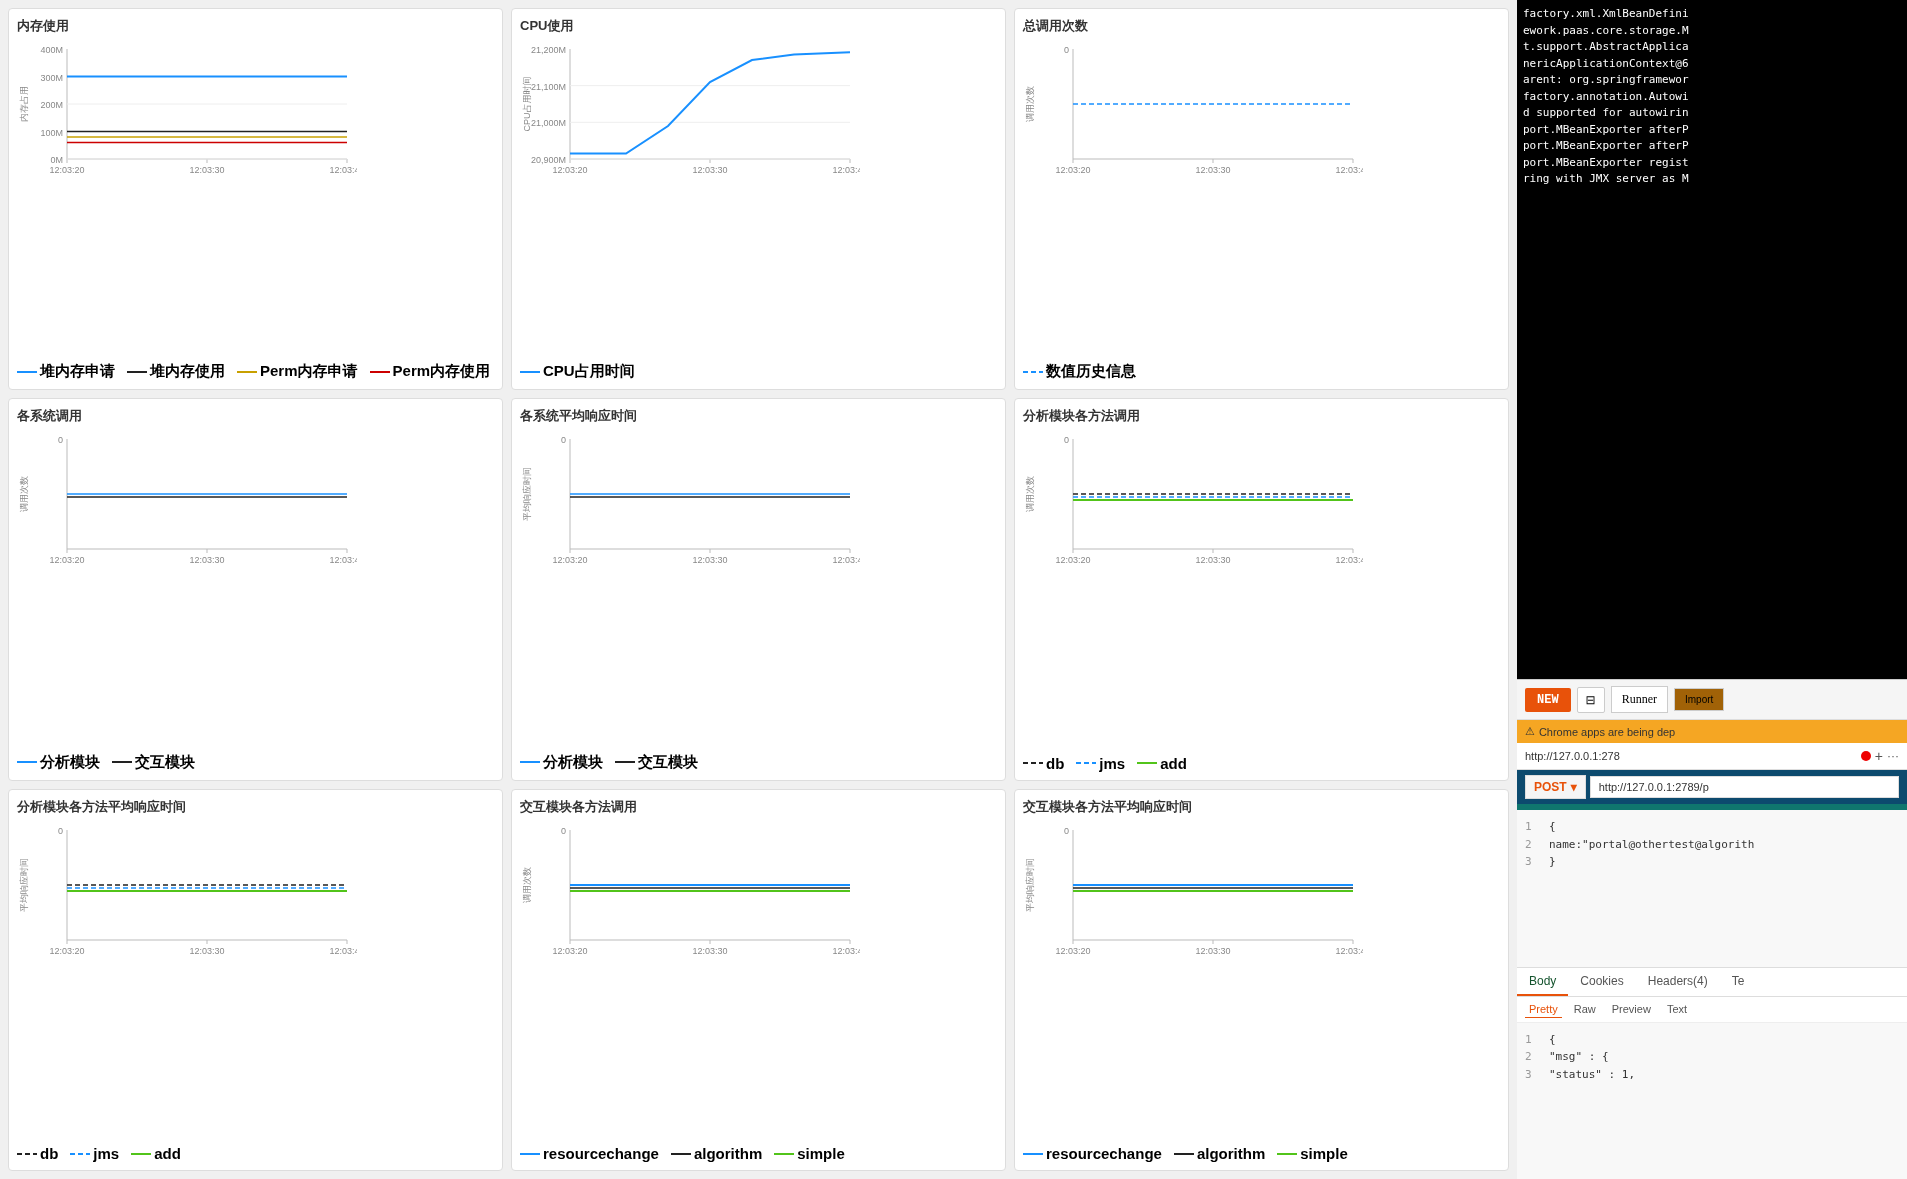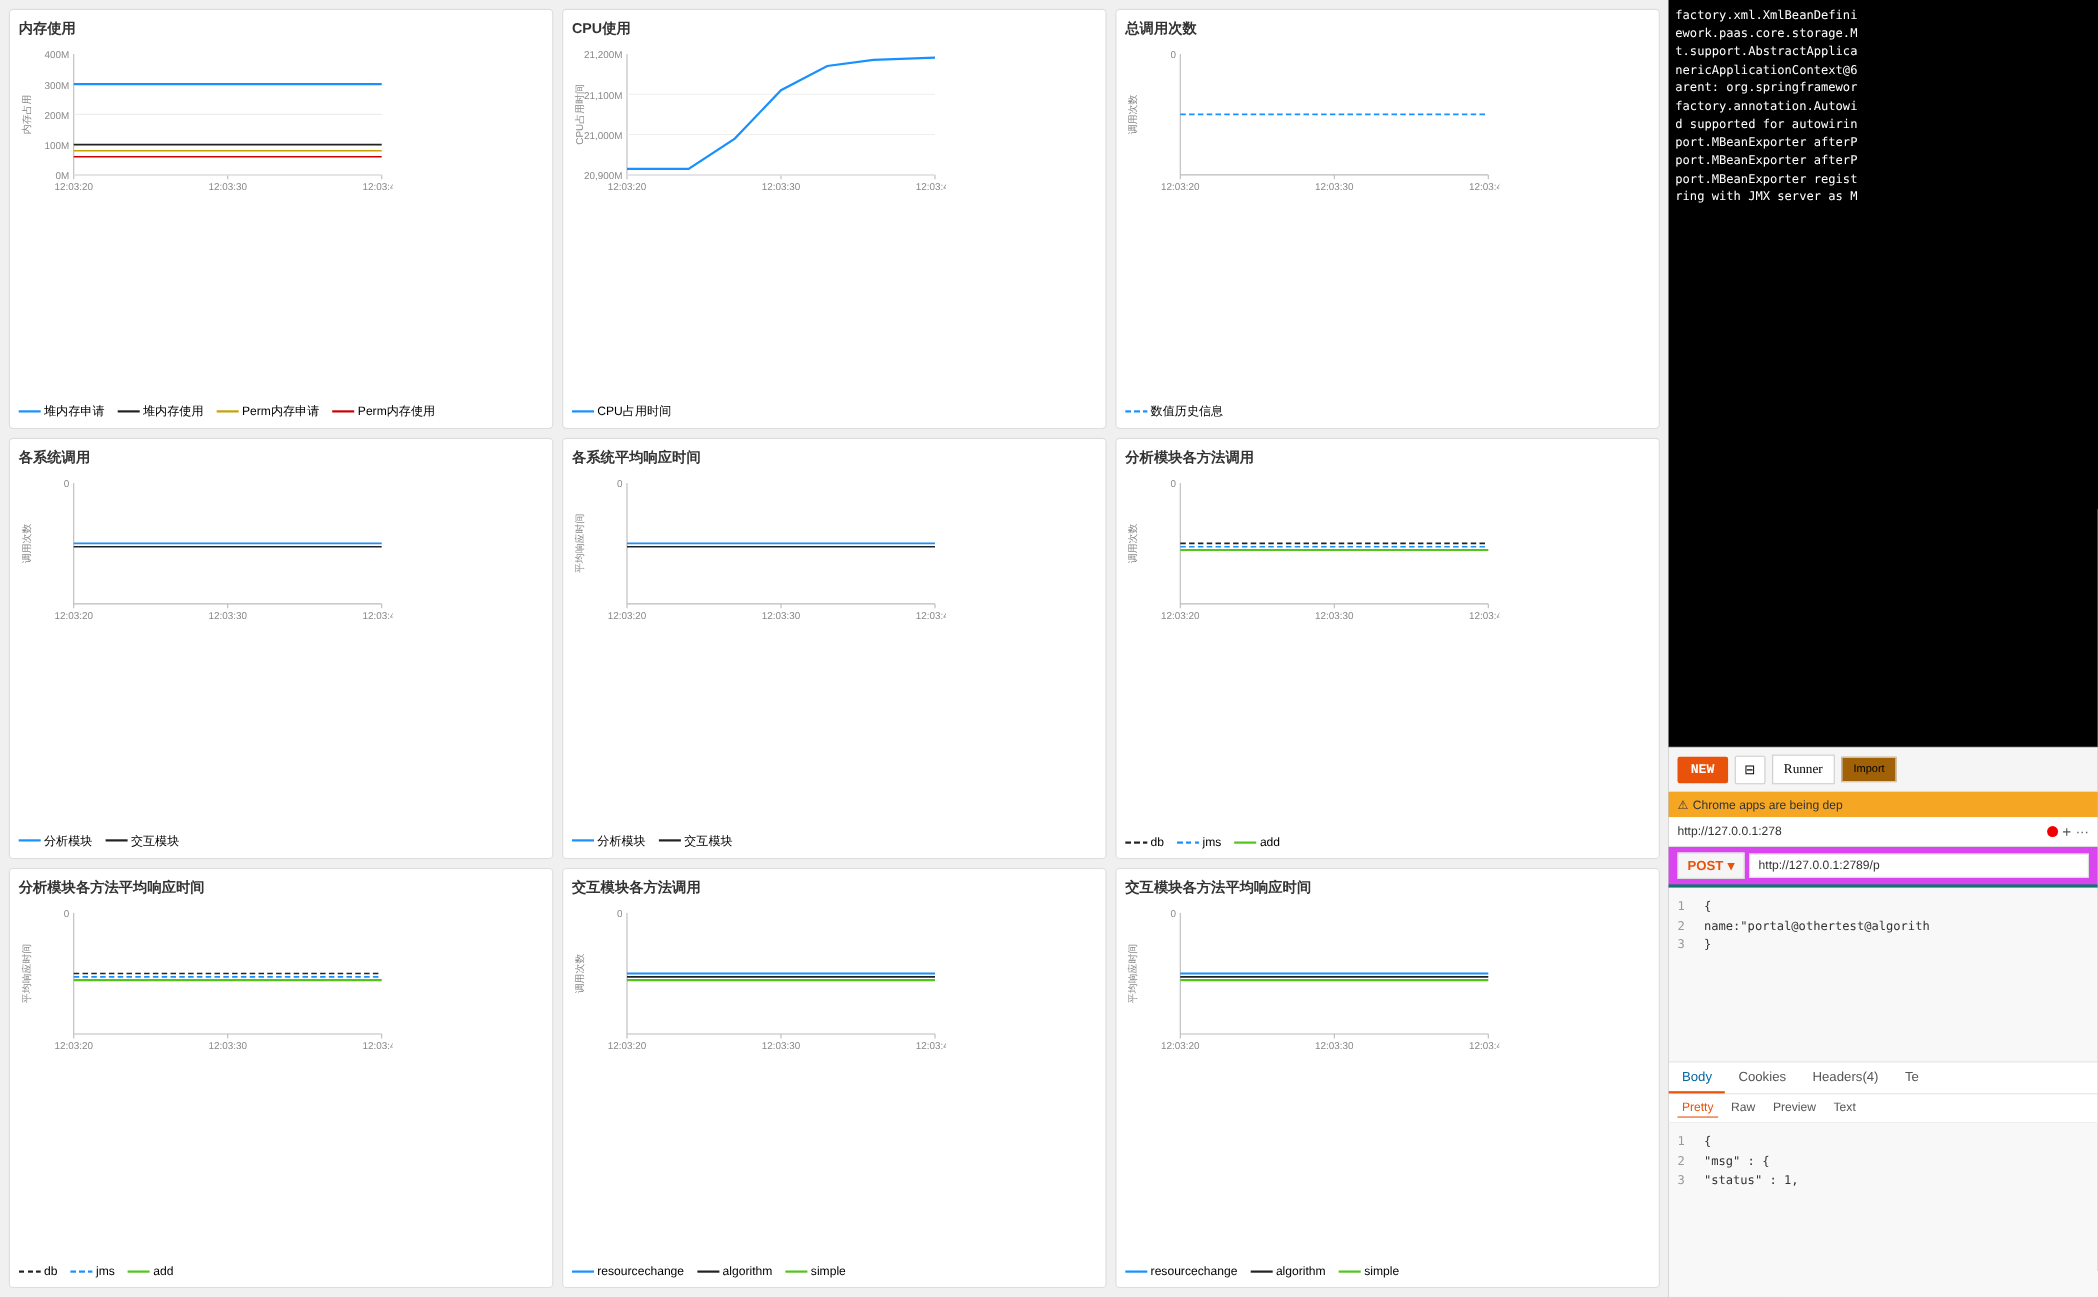--- a/index.html
+++ b/index.html
@@ -6,21 +6,21 @@
     body { font-family: Arial, sans-serif; background: #f0f0f0; display: flex; width: 1907px; height: 1179px; overflow: hidden; }
 
     .main-content { flex: 1; padding: 8px; display: grid; grid-template-columns: repeat(3, 1fr); grid-template-rows: repeat(3, auto); gap: 8px; overflow-y: auto; background: #f0f0f0; }
 
     .chart-card { background: #fff; border: 1px solid #ddd; border-radius: 4px; padding: 8px; display: flex; flex-direction: column; min-height: 270px; }
 
     .chart-title { font-size: 13px; color: #333; margin-bottom: 4px; font-weight: bold; }
 
     .chart-area { flex: 1; position: relative; overflow: hidden; }
 
-    .chart-legend { display: flex; flex-wrap: wrap; gap: 6px 12px; margin-top: 6px; font-size: 11px; align-items: center; }
+    .chart-legend { display: flex; flex-wrap: wrap; gap: 6px 12px; margin-top: 6px; font-size: 15px; align-items: center; font-weight: bold; }
 
     .legend-item { display: flex; align-items: center; gap: 3px; }
 
     .legend-line { width: 20px; height: 2px; display: inline-block; }
 
     
     .right-panel { width: 390px; display: flex; flex-direction: column; background: #1a1a1a; }
 
     .terminal-area { flex: 1; background: #000; color: #fff; font-family: monospace; font-size: 11px; padding: 6px; overflow: hidden; line-height: 1.5; }
 
@@ -40,35 +40,35 @@
     .btn-import { background: #a16207; border: 1px solid #ccc; padding: 5px 10px; font-size: 10px; cursor: pointer; }
 
     .chrome-warning { background: #f5a623; padding: 5px 8px; font-size: 11px; color: #333; display: flex; align-items: center; gap: 4px; }
 
     .url-bar { display: flex; align-items: center; padding: 5px 8px; gap: 4px; border-bottom: 1px solid #ddd; background: #fff; font-size: 12px; }
 
     .url-text { flex: 1; color: #333; font-size: 11px; }
 
     .dot-red { width: 10px; height: 10px; border-radius: 50%; background: #e00; display: inline-block; }
 
-    .method-bar { display: flex; align-items: center; padding: 5px 8px; gap: 4px; border-bottom: 3px solid #0f766e; background: #d946ef; font-size: 12px; }
+    .method-bar { display: flex; align-items: center; padding: 5px 8px; gap: 4px; border-bottom: 6px solid #0f766e; background: #0c4a6e; font-size: 12px; }
 
     .method-select { background: #f5f5f5; border: 1px solid #ddd; padding: 4px 8px; font-size: 12px; color: #e8520a; font-weight: bold; display: flex; align-items: center; gap: 4px; cursor: pointer; }
 
     .method-url { flex: 1; background: #fff; border: 1px solid #ddd; padding: 4px 8px; font-size: 11px; color: #333; }
 
     .code-area { background: #f8f8f8; padding: 8px; font-family: monospace; font-size: 11px; line-height: 1.6; flex: 1; overflow: hidden; border-bottom: 1px solid #ddd; }
 
     .code-line { display: flex; gap: 8px; }
     .code-num { color: #999; min-width: 16px; }
     .code-content { color: #333; }
 
     .response-tabs { display: flex; border-bottom: 1px solid #ddd; background: #fff; }
     .resp-tab { padding: 6px 12px; font-size: 12px; cursor: pointer; border-bottom: 2px solid transparent; color: #555; }
-    .resp-tab.active { border-bottom: 2px solid #e8520a; color: #0369a1; }
+    .resp-tab.active { border-bottom: 2px solid #e8520a; color: #14532d; }
 
     .response-view-tabs { display: flex; padding: 4px 8px; gap: 8px; border-bottom: 1px solid #eee; background: #fff; }
     .view-tab { font-size: 11px; color: #555; cursor: pointer; padding: 2px 4px; }
     .view-tab.active { color: #e8520a; border-bottom: 1px solid #e8520a; }
 
     .response-code { background: #f8f8f8; padding: 8px; font-family: monospace; font-size: 11px; line-height: 1.6; flex: 1; overflow: hidden; }
   </style>
 </head>
 <body>
 

